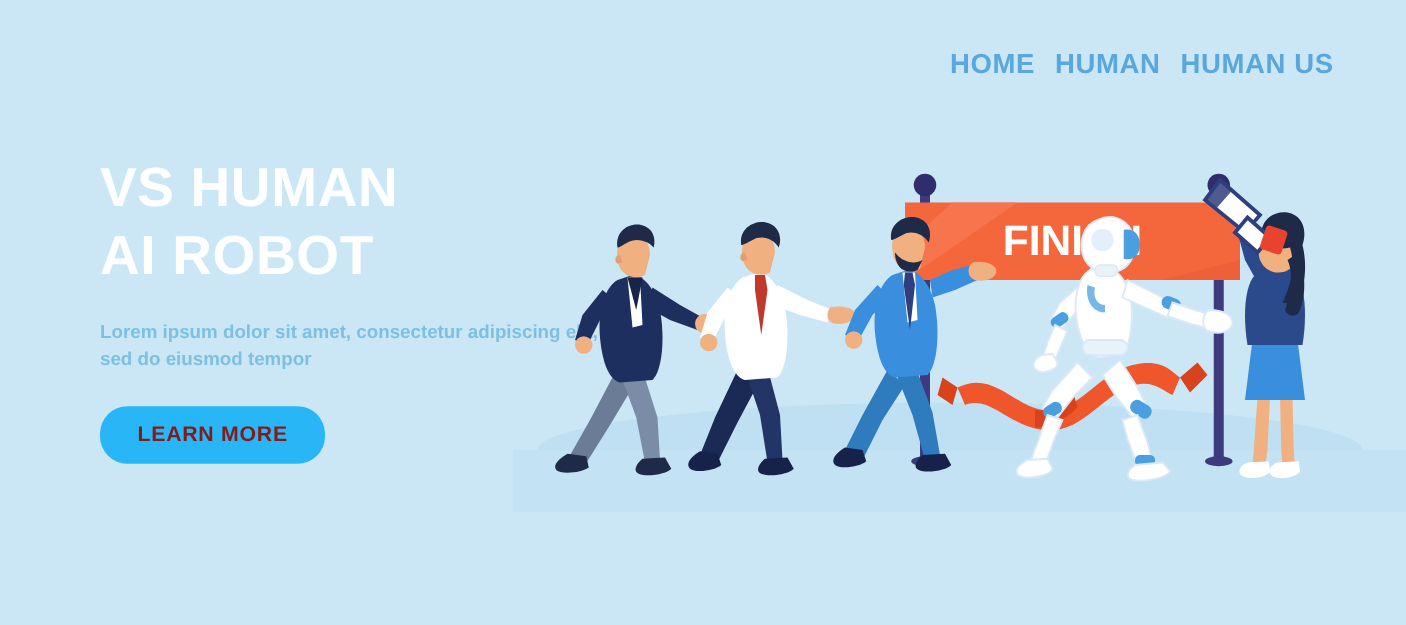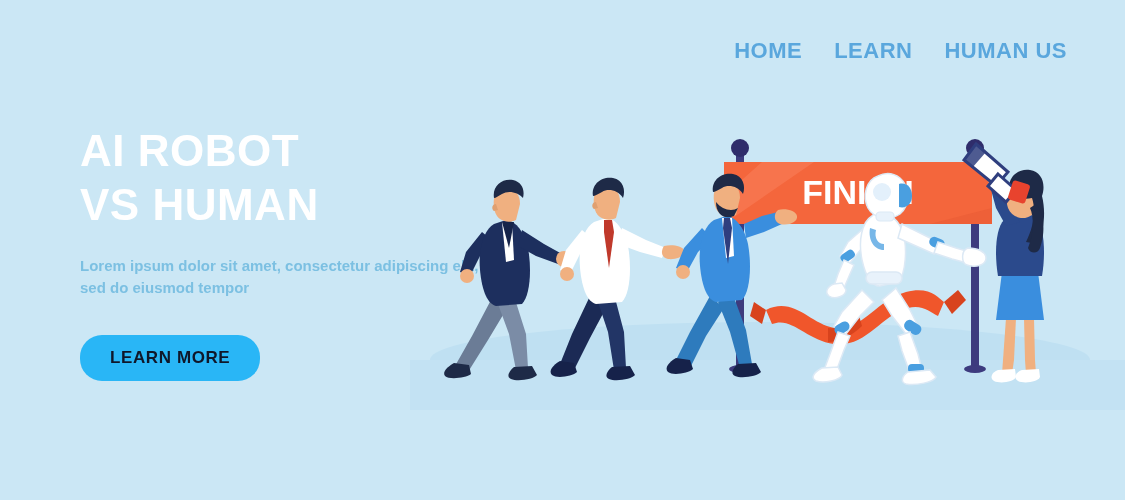--- a/index.html
+++ b/index.html
@@ -7,21 +7,21 @@
     width:1125px;height:500px;overflow:hidden;
     background:#cbe7f5;
     font-family:"Liberation Sans", sans-serif;
     position:relative;
   }
   .stage{position:absolute;inset:0;width:1125px;height:500px;}
 
   
   .nav{
     position:absolute;top:38px;right:58px;
-    display:flex;align-items:center;gap:32px;
+    display:flex;align-items:center;gap:16px;
   }
   .nav a{
     color:#5aa7dd;
     font-size:22px;
     font-weight:bold;
     letter-spacing:.5px;
     text-decoration:none;
     white-space:nowrap;
   }
 
@@ -38,24 +38,24 @@
   .headline span{display:block;}
   .subcopy{
     margin:24px 0 0 0;
     color:#7cc0e2;
     font-size:15px;
     font-weight:bold;
     line-height:1.45;
     width:400px;
   }
   .cta{
-    margin-top:36px;
+    margin-top:26px;
     display:inline-block;
     background:#29b6f6;
-    color:#0f172a;
+    color:#7f1d1d;
     border:none;
     border-radius:22px;
     padding:13px 30px;
     font-size:17px;
     font-weight:bold;
     letter-spacing:.6px;
     cursor:pointer;
     font-family:"Liberation Sans", sans-serif;
   }
 
@@ -63,28 +63,28 @@
   .art{position:absolute;left:410px;top:120px;width:715px;height:290px;}
   .art svg{display:block;}
 </style>
 </head>
 <body>
 
 <div class="stage">
 
   <nav class="nav">
     <a href="#">HOME</a>
-    <a href="#">LEARN</a>
+    <a href="#">HUMAN</a>
     <a href="#">HUMAN US</a>
   </nav>
 
   <div class="copy">
     <h1 class="headline">
+      <span>VS HUMAN</span>
       <span>AI ROBOT</span>
-      <span>VS HUMAN</span>
     </h1>
     <p class="subcopy">Lorem ipsum dolor sit amet, consectetur adipiscing elit, sed do eiusmod tempor</p>
     <button class="cta">LEARN MORE</button>
   </div>
 
   <div class="art">
     <svg width="715" height="290" viewBox="0 0 715 290" xmlns="http://www.w3.org/2000/svg">
 
       <ellipse cx="350" cy="240" rx="330" ry="38" fill="#bfe0f2"></ellipse>
       <rect x="0" y="240" width="715" height="50" fill="#c3e2f3"></rect>

